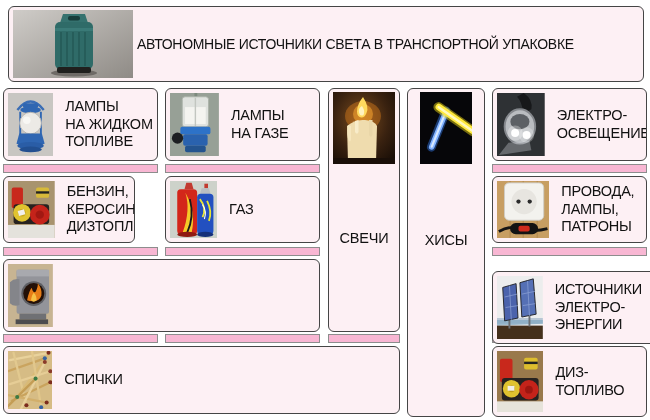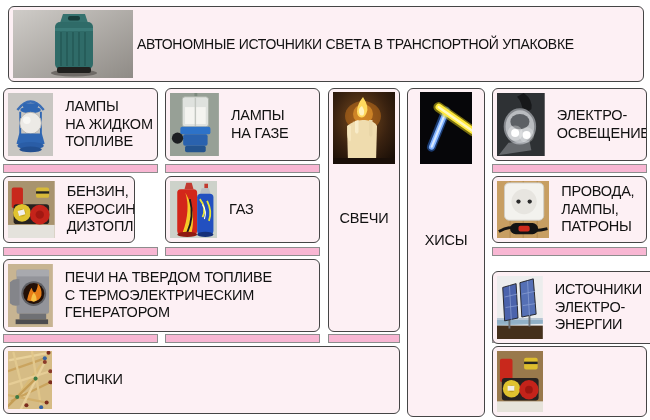--- a/index.html
+++ b/index.html
@@ -14,21 +14,21 @@
   .strip {
     position:absolute; height:9px; background:#f8b7d3; border:1px solid #8d8d8d;
   }
   .photo { flex:0 0 auto; height:calc(100% - 8px); margin:4px; line-height:0; }
   .photo svg { height:100%; width:auto; display:block; }
   .vert .photo { height:72px; margin-top:3px; }
   .label {
     font-size:14.5px; line-height:1.24; color:#111; letter-spacing:-0.2px;
     white-space:pre-line; padding-left:8px; padding-right:4px;
   }
-  .vert .label { padding:0; text-align:center; margin-top:42px; }
+  .vert .label { padding:0; text-align:center; margin-top:62px; }
   .vert.tall .label { margin-top:64px; }
   .header-title {
     flex:1; font-size:14px; letter-spacing:-0.3px;
     color:#111; padding-right:93px; white-space:nowrap;
   }
 </style>
 </head>
 <body>
 
 <div class="canvas">
@@ -248,23 +248,20 @@
         <rect x="9" y="6" width="34" height="7" fill="#a8a9ae"></rect>
         <path d="M2 19 q4 -4 10 -3 v27 q-6 2 -10 -2 z" fill="#84858a"></path>
         <circle cx="27" cy="31" r="13" fill="#5e5f64"></circle>
         <circle cx="27" cy="31" r="11" fill="#231007"></circle>
         <path d="M20 38 q2 -10 5 -13 q1 6 4 4 q3 -6 2 -9 q5 6 4 13 q-2 6 -8 6 q-5 0 -7 -1z" fill="#e67d17"></path>
         <path d="M24 38 q1 -6 3 -8 q3 3 3 8 q-3 3 -6 0z" fill="#f6c044"></path>
         <rect x="12" y="52" width="28" height="6" fill="#6f7074"></rect>
         <rect x="8" y="58" width="34" height="5" fill="#4c4c4f"></rect>
       </svg>
     </div>
-    <div class="label">ПЕЧИ НА ТВЕРДОМ ТОПЛИВЕ
-С ТЕРМОЭЛЕКТРИЧЕСКИМ
-ГЕНЕРАТОРОМ</div>
   </div>
 
   <div class="box item" style="left:492px;top:271px;width:183px;height:73px">
     <div class="photo">
       <svg width="48" height="66" viewBox="0 0 48 66">
         <rect width="48" height="66" fill="#eceded"></rect>
         <rect y="44" width="48" height="6" fill="#b8c6d4"></rect>
         <path d="M0 46 h48 v4 l-48 2z" fill="#7fa6c0" opacity="0.7"></path>
         <rect y="52" width="48" height="14" fill="#45301b"></rect>
         <g stroke="#6a6e73" stroke-width="2">
@@ -330,15 +327,17 @@
         <rect x="28" y="7" width="14" height="12" rx="2" fill="#ddbd2e"></rect>
         <rect x="28" y="11" width="14" height="2.5" fill="#222"></rect>
         <rect x="5" y="28" width="38" height="23" rx="3" fill="#262220"></rect>
         <circle cx="15" cy="39" r="9" fill="#e0c32f"></circle>
           <circle cx="15" cy="39" r="3.5" fill="#bf9f1a"></circle>
         <circle cx="33" cy="40" r="10" fill="#c4231a"></circle>
           <circle cx="33" cy="40" r="4" fill="#9e1610"></circle>
         <rect x="11" y="36" width="7" height="5" fill="#f2f0ea"></rect>
       </svg>
     </div>
+    <div class="label">ДИЗ-
+ТОПЛИВО</div>
   </div>
 
 </div>
 
 </body></html>

